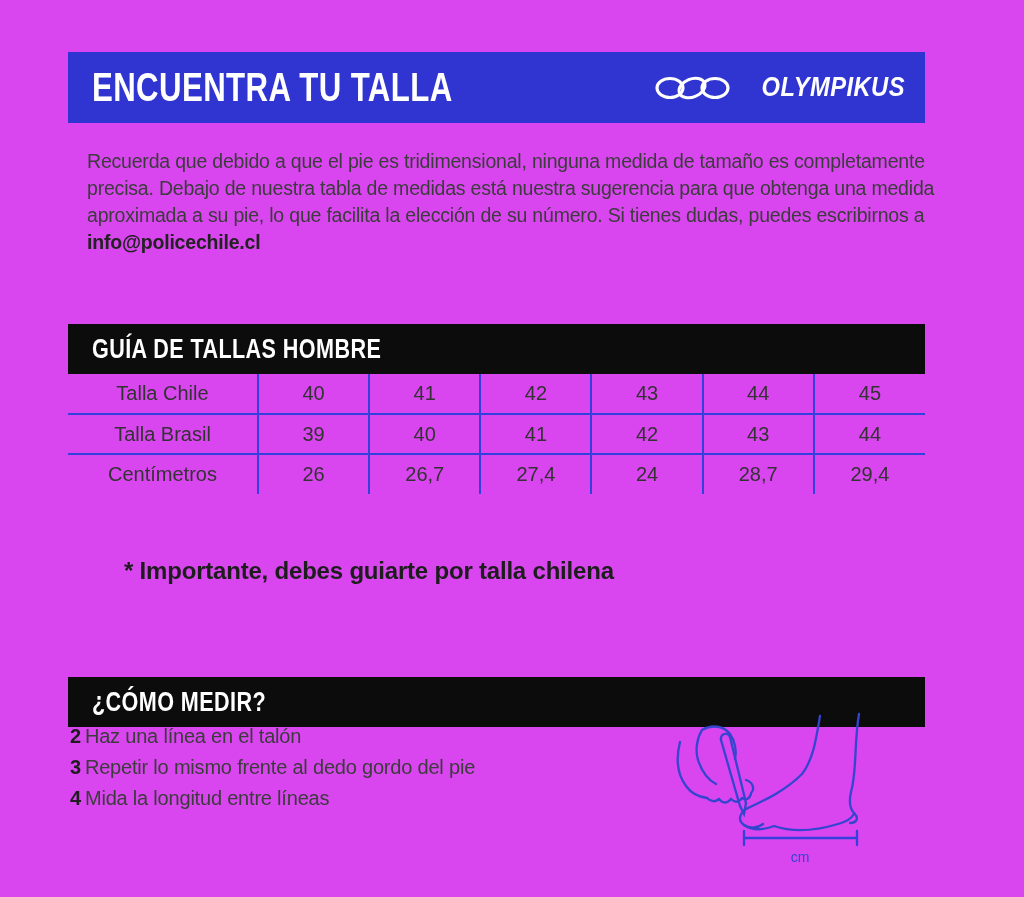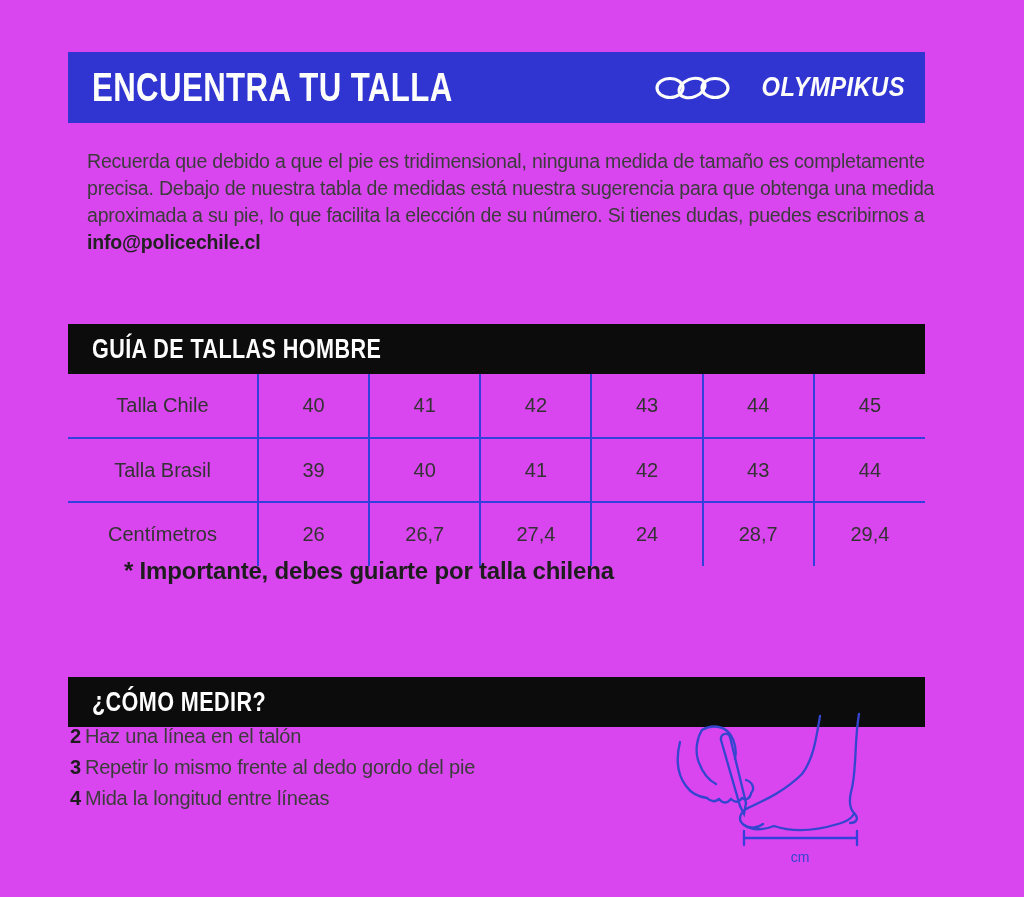--- a/index.html
+++ b/index.html
@@ -41,21 +41,21 @@
     color:#ffffff; font-size:27px; font-weight:800; letter-spacing:.5px;
     transform:scaleX(0.8); transform-origin:left center; white-space:nowrap;
     display:inline-block;
   }
   #bar-tallas { top:324px;padding-left:24px; }
   #bar-medir  { top:649px;margin-top:28px; }
   
   .size-table-wrap { position:absolute; left:68px; top:374px; width:857px; }
   table.size-table { width:100%; border-collapse:collapse; table-layout:fixed; }
   table.size-table td {
-    height:64px; text-align:center; vertical-align:middle;
+    height:40px; text-align:center; vertical-align:middle;
     font-size:20px; color:#333333;
     border-right:2px solid #3340db;
     margin-top:40px;
   }
   table.size-table td:last-child { border-right:none; }
   table.size-table tr:not(:last-child) td { border-bottom:2px solid #3340db; }
   table.size-table td.label-cell { width:190px; }
   
   .note {
     position:absolute; left:80px; top:557px;

